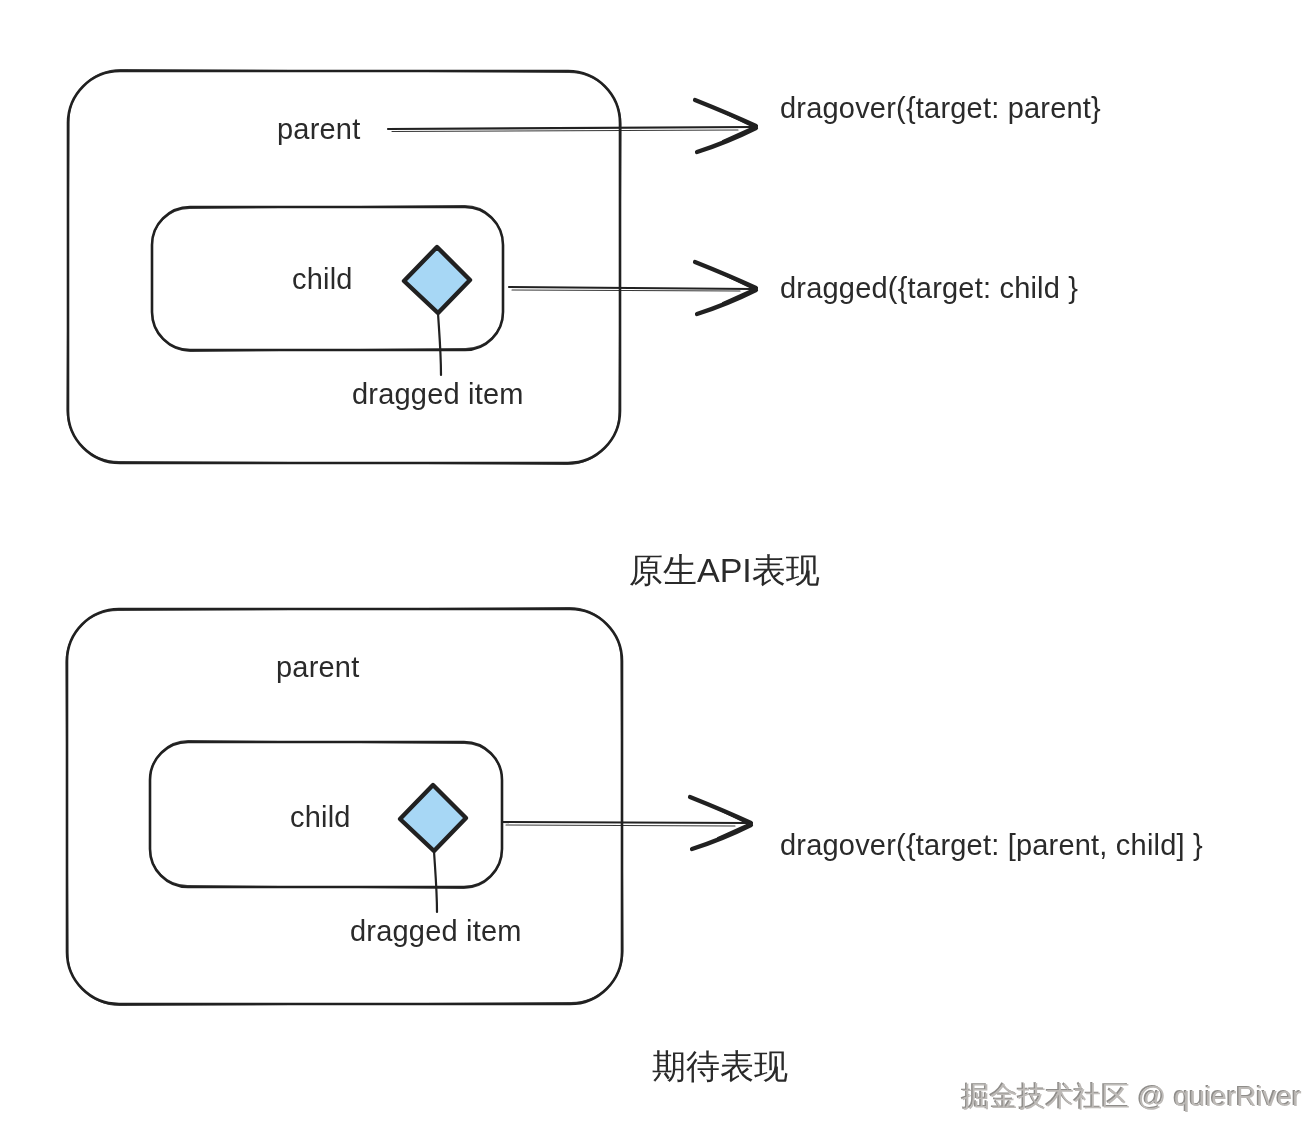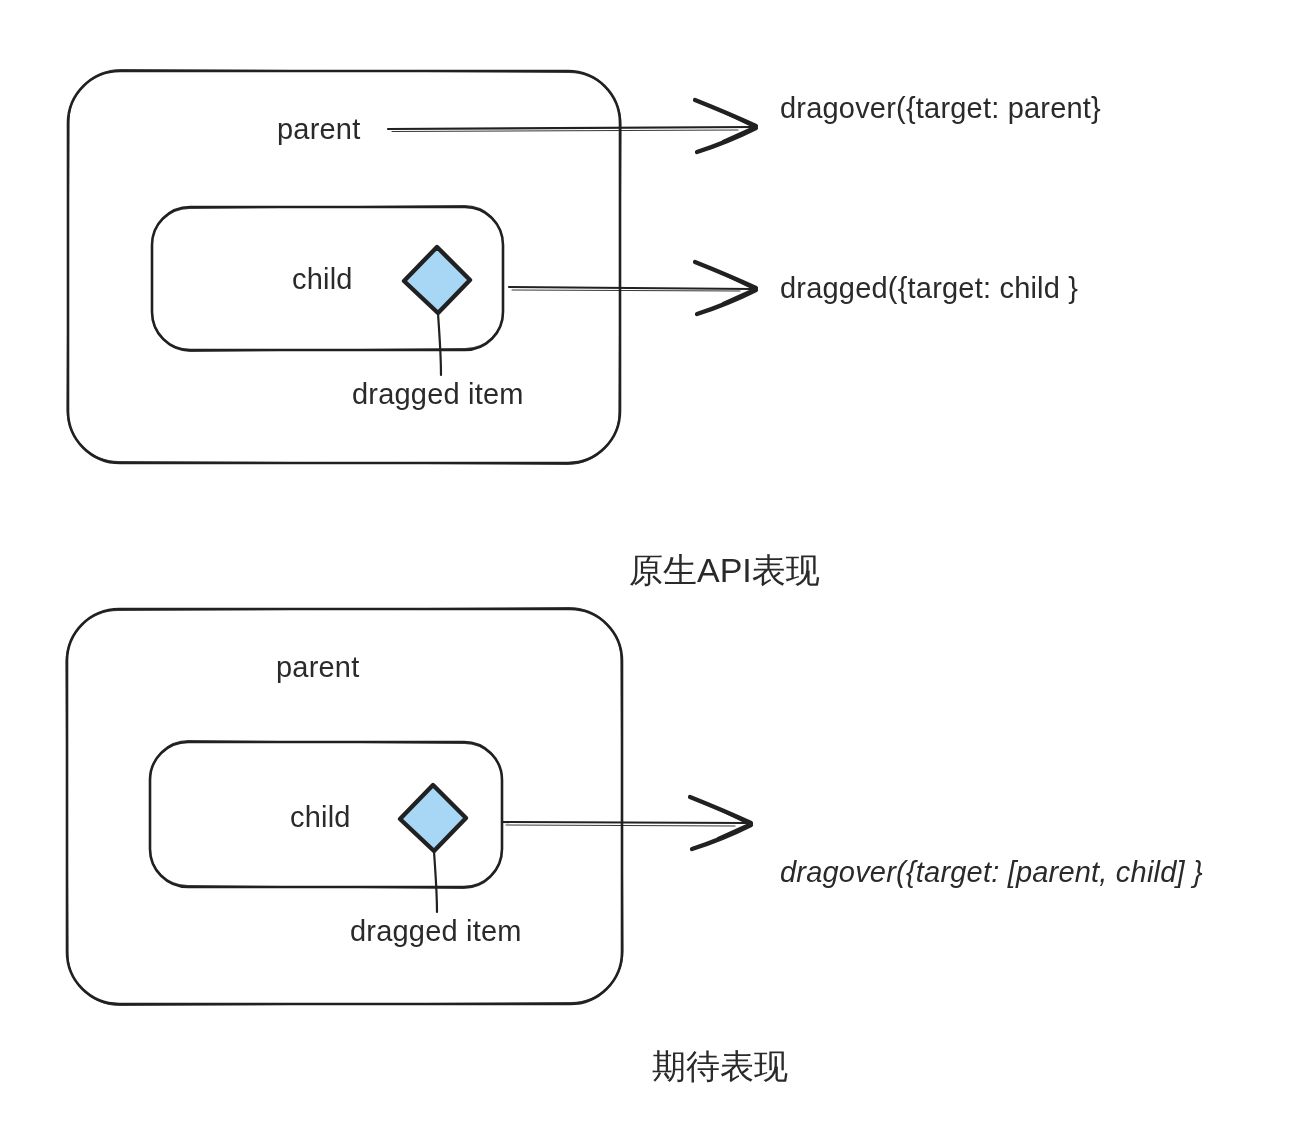--- a/index.html
+++ b/index.html
@@ -158,18 +158,19 @@
 
   <div class="lbl" style="left:277px; top:111px;">parent</div>
   <div class="lbl" style="left:780px; top:90px;">dragover({target: parent}</div>
   <div class="lbl" style="left:292px; top:261px;">child</div>
   <div class="lbl" style="left:780px; top:270px;">dragged({target: child }</div>
   <div class="lbl" style="left:352px; top:376px;">dragged item</div>
   <div class="caption" style="left:629px; top:501px;margin-top:48px;">原生API表现</div>
 
   <div class="lbl" style="left:276px; top:649px;">parent</div>
   <div class="lbl" style="left:290px; top:799px;">child</div>
-  <div class="lbl" style="left:780px; top:854px;font-style:italic;">dragover({target: [parent, child] }</div>
+  <div class="lbl" style="left:780px; top:827px;">dragover({target: [parent, child] }</div>
   <div class="lbl" style="left:350px; top:913px;">dragged item</div>
   <div class="caption" style="left:652px; top:1045px;">期待表现</div>
 
+  <div class="watermark">掘金技术社区 @ quierRiver</div>
 
 </div>
 
 </body></html>

